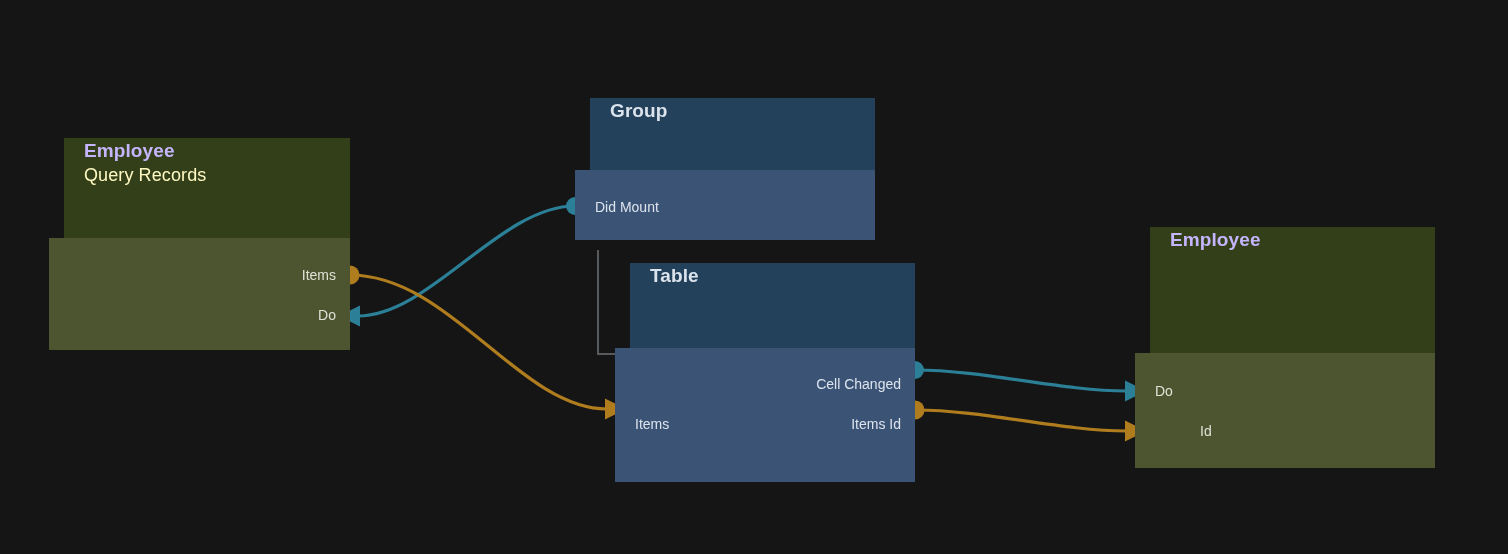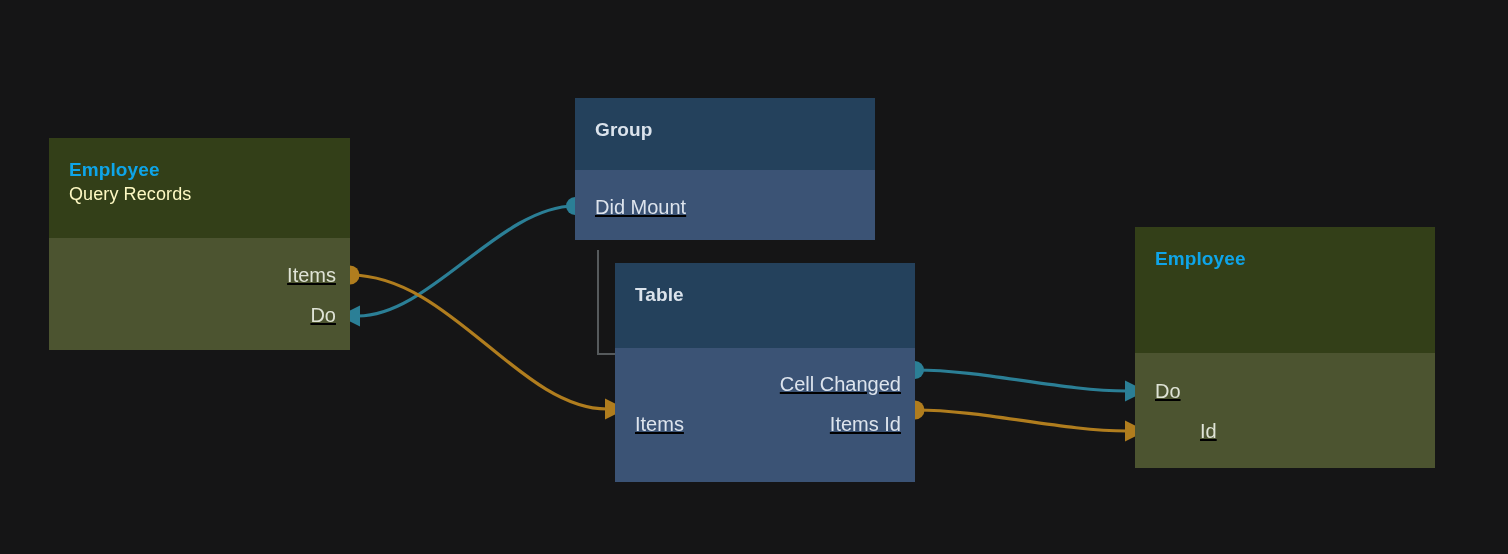--- a/index.html
+++ b/index.html
@@ -25,21 +25,22 @@
     width: 1508px;
     height: 554px;
     pointer-events: none;
   }
   .node {
     position: absolute;
     box-sizing: border-box;
   }
   .node-header {
     box-sizing: border-box;
-    padding: 19px 20px 14px 20px;
+    padding: 0 20px 14px 20px;
+    margin-left: 15px;
   }
   .node-body {
     box-sizing: border-box;
     position: relative;
   }
   .node-title {
     font-size: 19px;
     font-weight: bold;
     line-height: 25px;
     letter-spacing: 0.1px;
@@ -50,42 +51,41 @@
     line-height: 24px;
     letter-spacing: 0.1px;
   }
   
   .node-green .node-header {
     background: #333f18;
   }
   .node-green .node-body {
     background: #4c5430;
   }
-  .node-green .node-title { color: #0ea5e9; }
+  .node-green .node-title { color: #c4b5fd; }
   .node-green .node-subtitle { color: #fef9c3; }
   .node-green .port-label { color: #dfe3d6; }
   
   .node-blue .node-header {
     background: #24415c;
   }
   .node-blue .node-body {
     background: #3b5375;
   }
   .node-blue .node-title { color: #dbe3ec; }
   .node-blue .port-label { color: #dde4ed; }
 
   .port-row {
     position: absolute;
     height: 22px;
     display: flex;
     align-items: center;
-    font-size: 20px;
+    font-size: 14px;
     line-height: 22px;
     white-space: nowrap;
-    text-decoration: underline;
   }
   .port-row.out {
     right: 14px;
     justify-content: flex-end;
   }
   .port-row.in {
     left: 20px;
     justify-content: flex-start;
   }
   .bracket {

